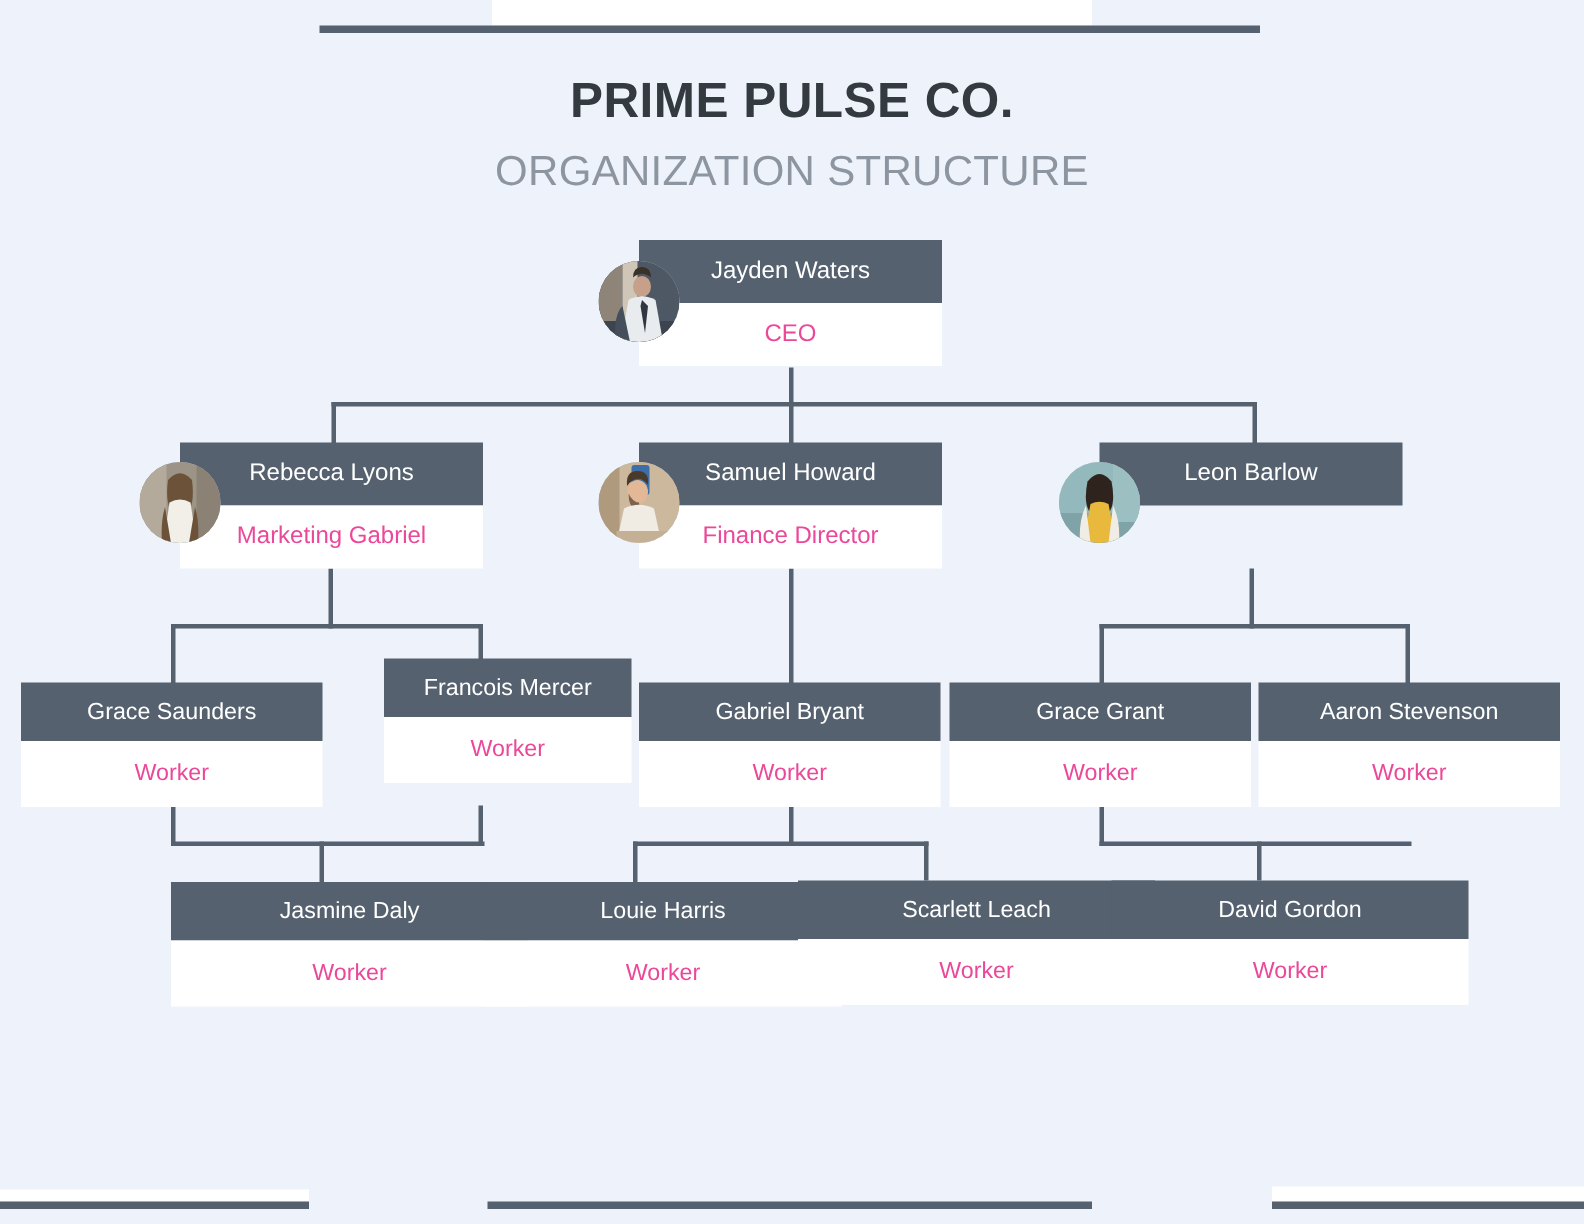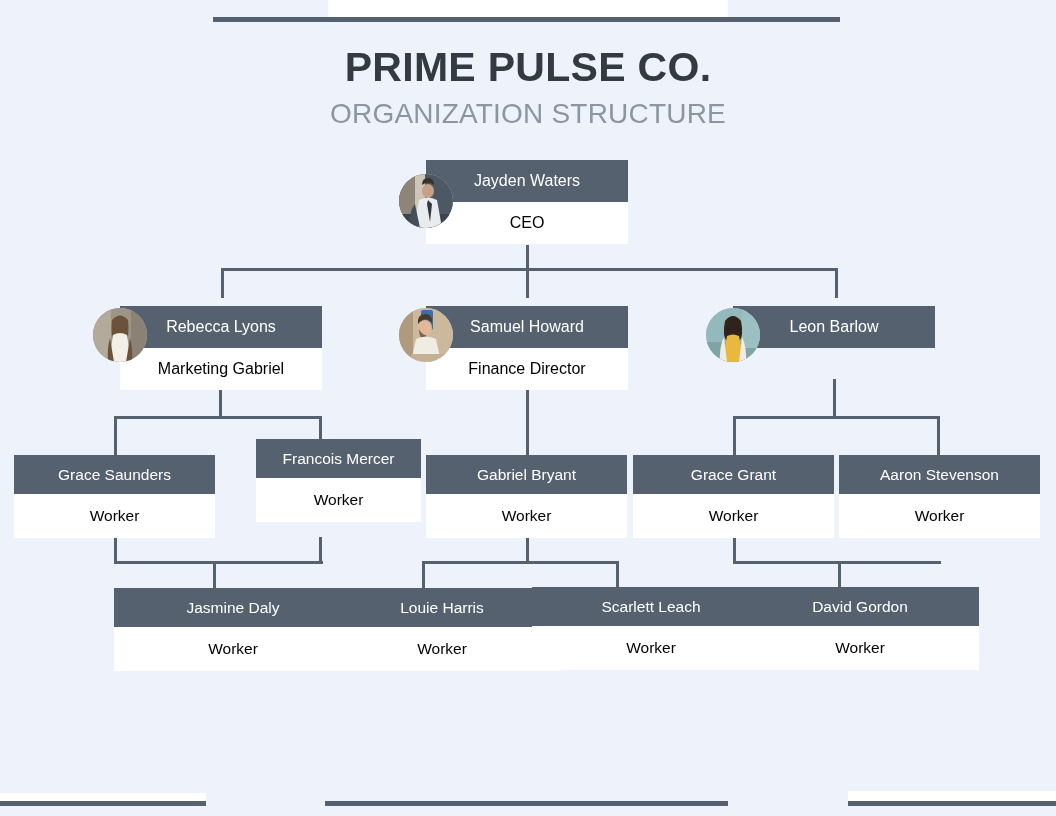--- a/index.html
+++ b/index.html
@@ -26,21 +26,21 @@
   }
 
   
   .title {
     position: absolute;
     left: 0;
     width: 1056px;
     text-align: center;
     color: #333a40;
     font-weight: bold;
-    font-size: 41px;
+    font-size: 33px;
     letter-spacing: 0.3px;
     top: 44px;
     line-height: 46px;
   }
   .subtitle {
     position: absolute;
     left: 0;
     width: 1056px;
     text-align: center;
     color: #8d96a0;
@@ -69,35 +69,35 @@
     color: #ffffff;
     font-weight: normal;
     display: flex;
     align-items: center;
     justify-content: center;
     box-sizing: border-box;
     width: 100%;
   }
   .node-body {
     background: #ffffff;
-    color: #000000;
+    color: #ec4899;
     display: flex;
     align-items: center;
     justify-content: center;
     box-sizing: border-box;
     width: 100%;
   }
 
   
   .lvl1 { width: 202px; }
   .lvl1 .node-head { height: 42px; font-size: 16px; }
   .lvl1 .node-body { height: 42px; font-size: 16px; }
 
   
-  .lvl2 { width: 202px; margin-top: 11px; }
+  .lvl2 { width: 202px; }
   .lvl2 .node-head { height: 42px; font-size: 16px; }
   .lvl2 .node-body { height: 42px; font-size: 16px; }
 
   
   .lvl3 { width: 201px; }
   .lvl3 .node-head { height: 39px; font-size: 15.5px; }
   .lvl3 .node-body { height: 44px; font-size: 15.5px; }
 
   .lvl4 { width: 238px; }
   .lvl4 .node-head { height: 39px; font-size: 15.5px; }

